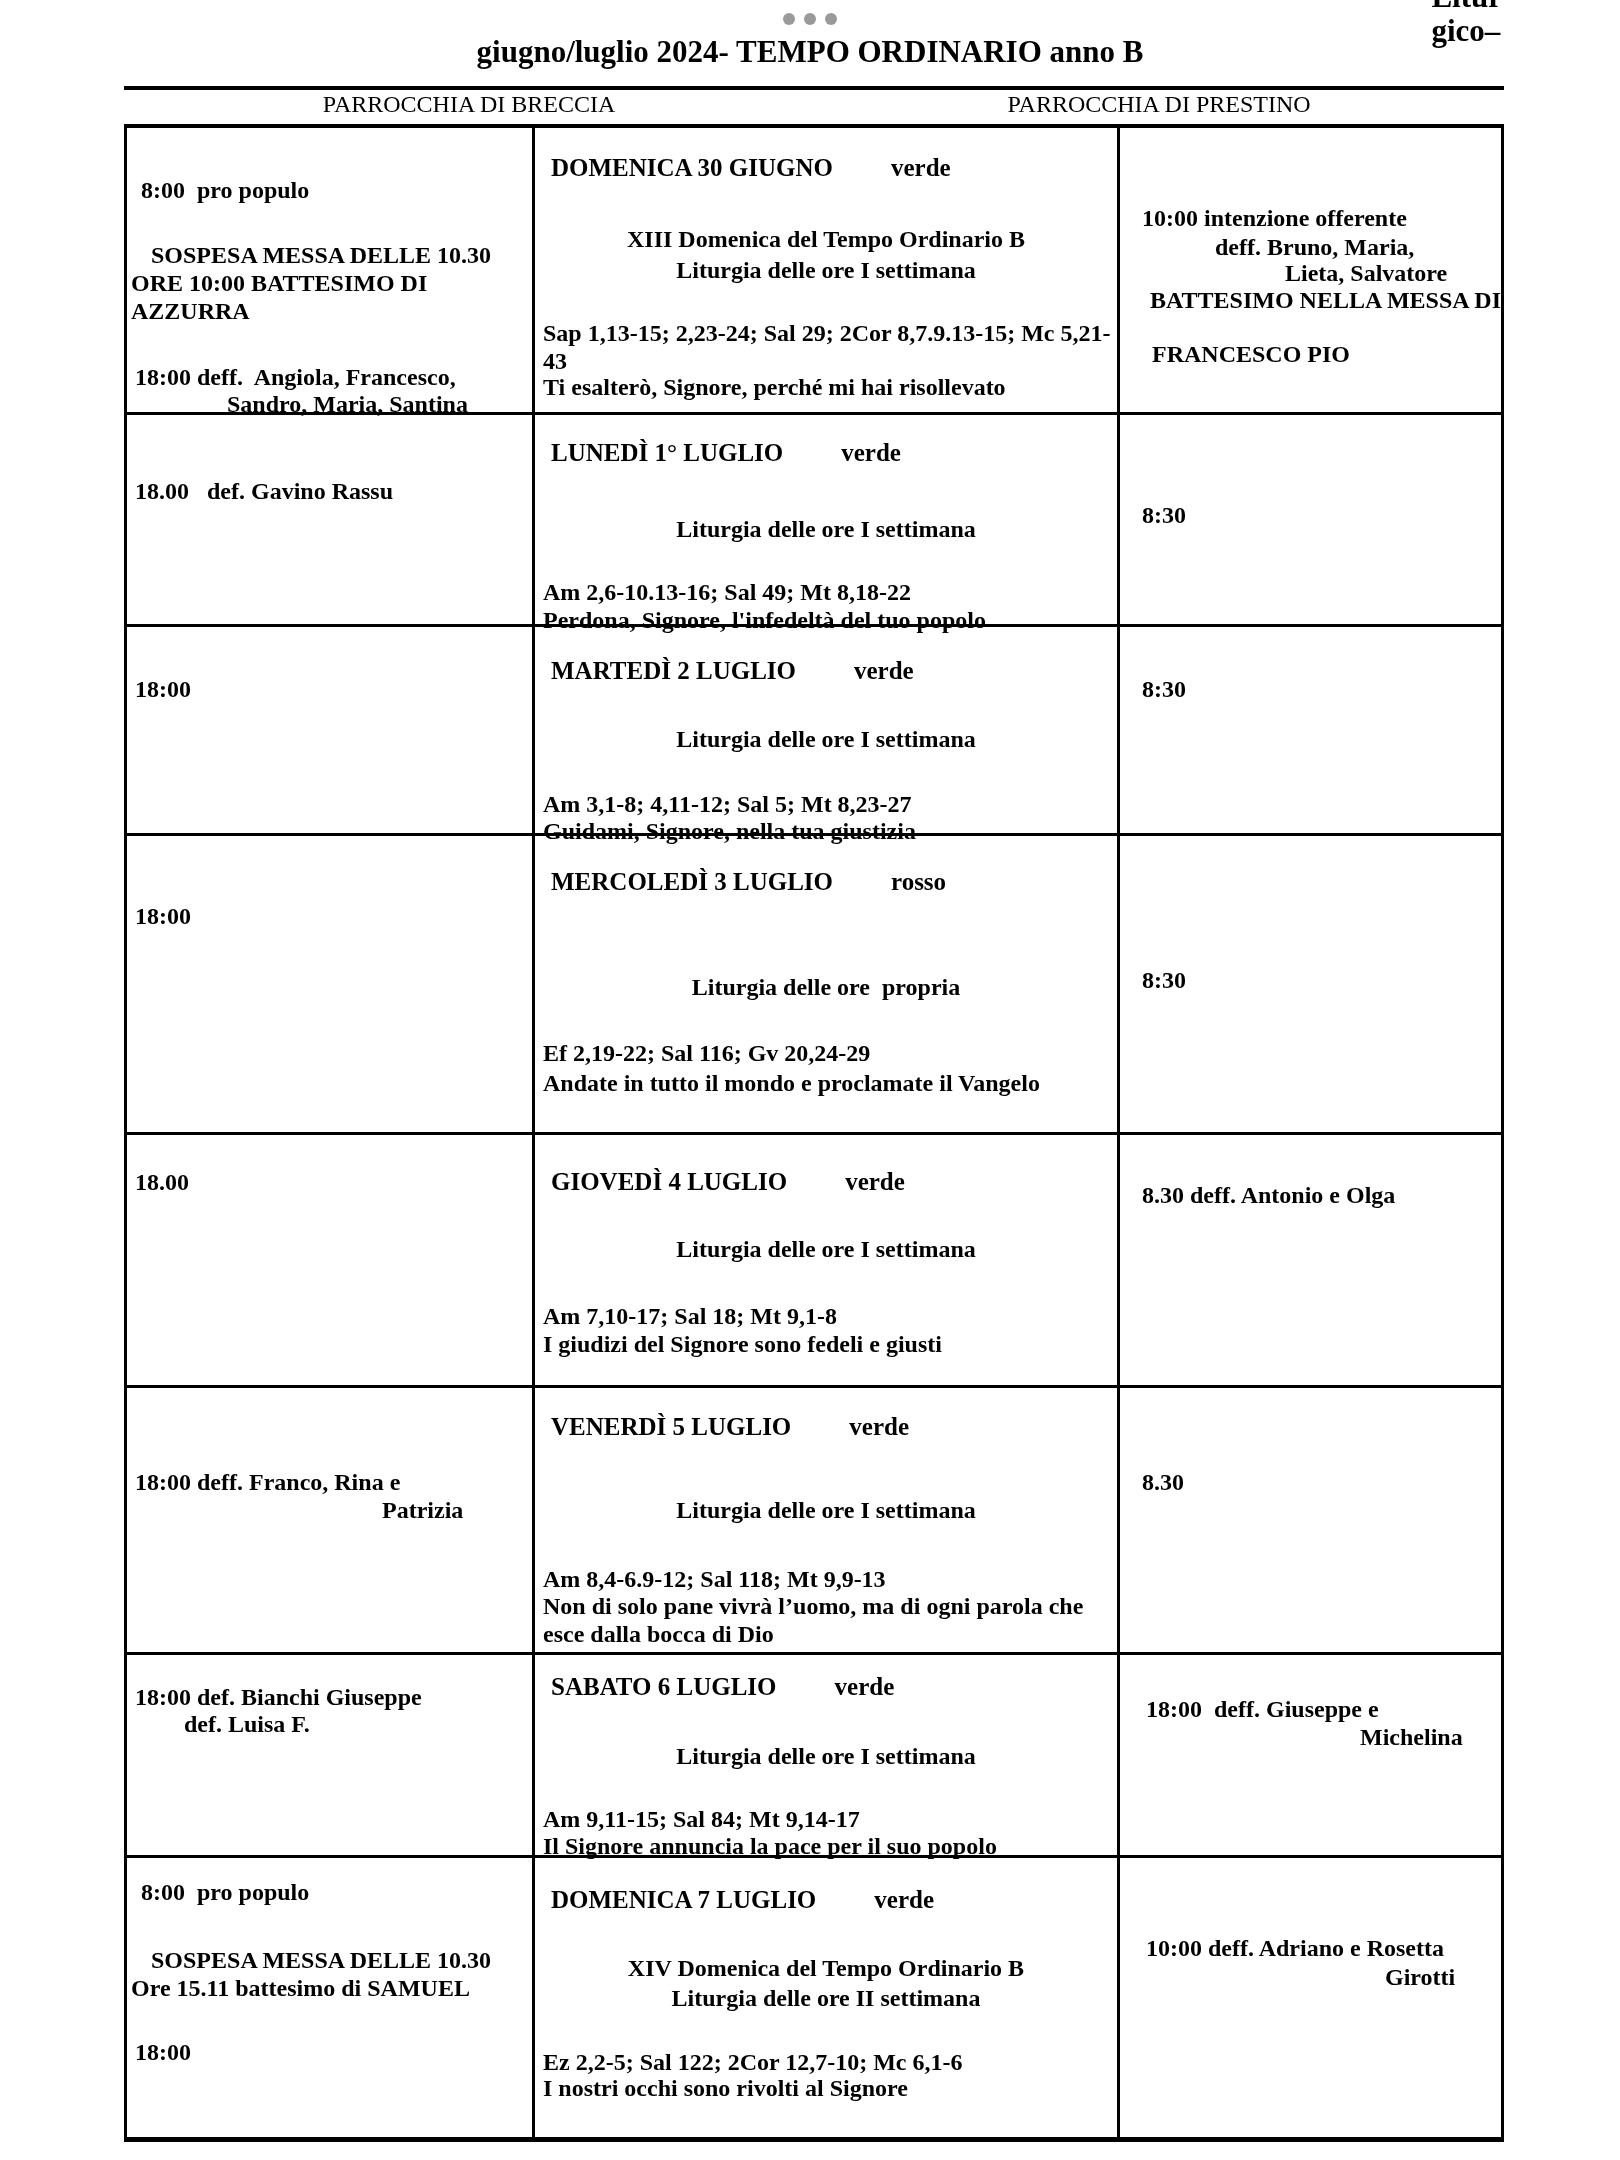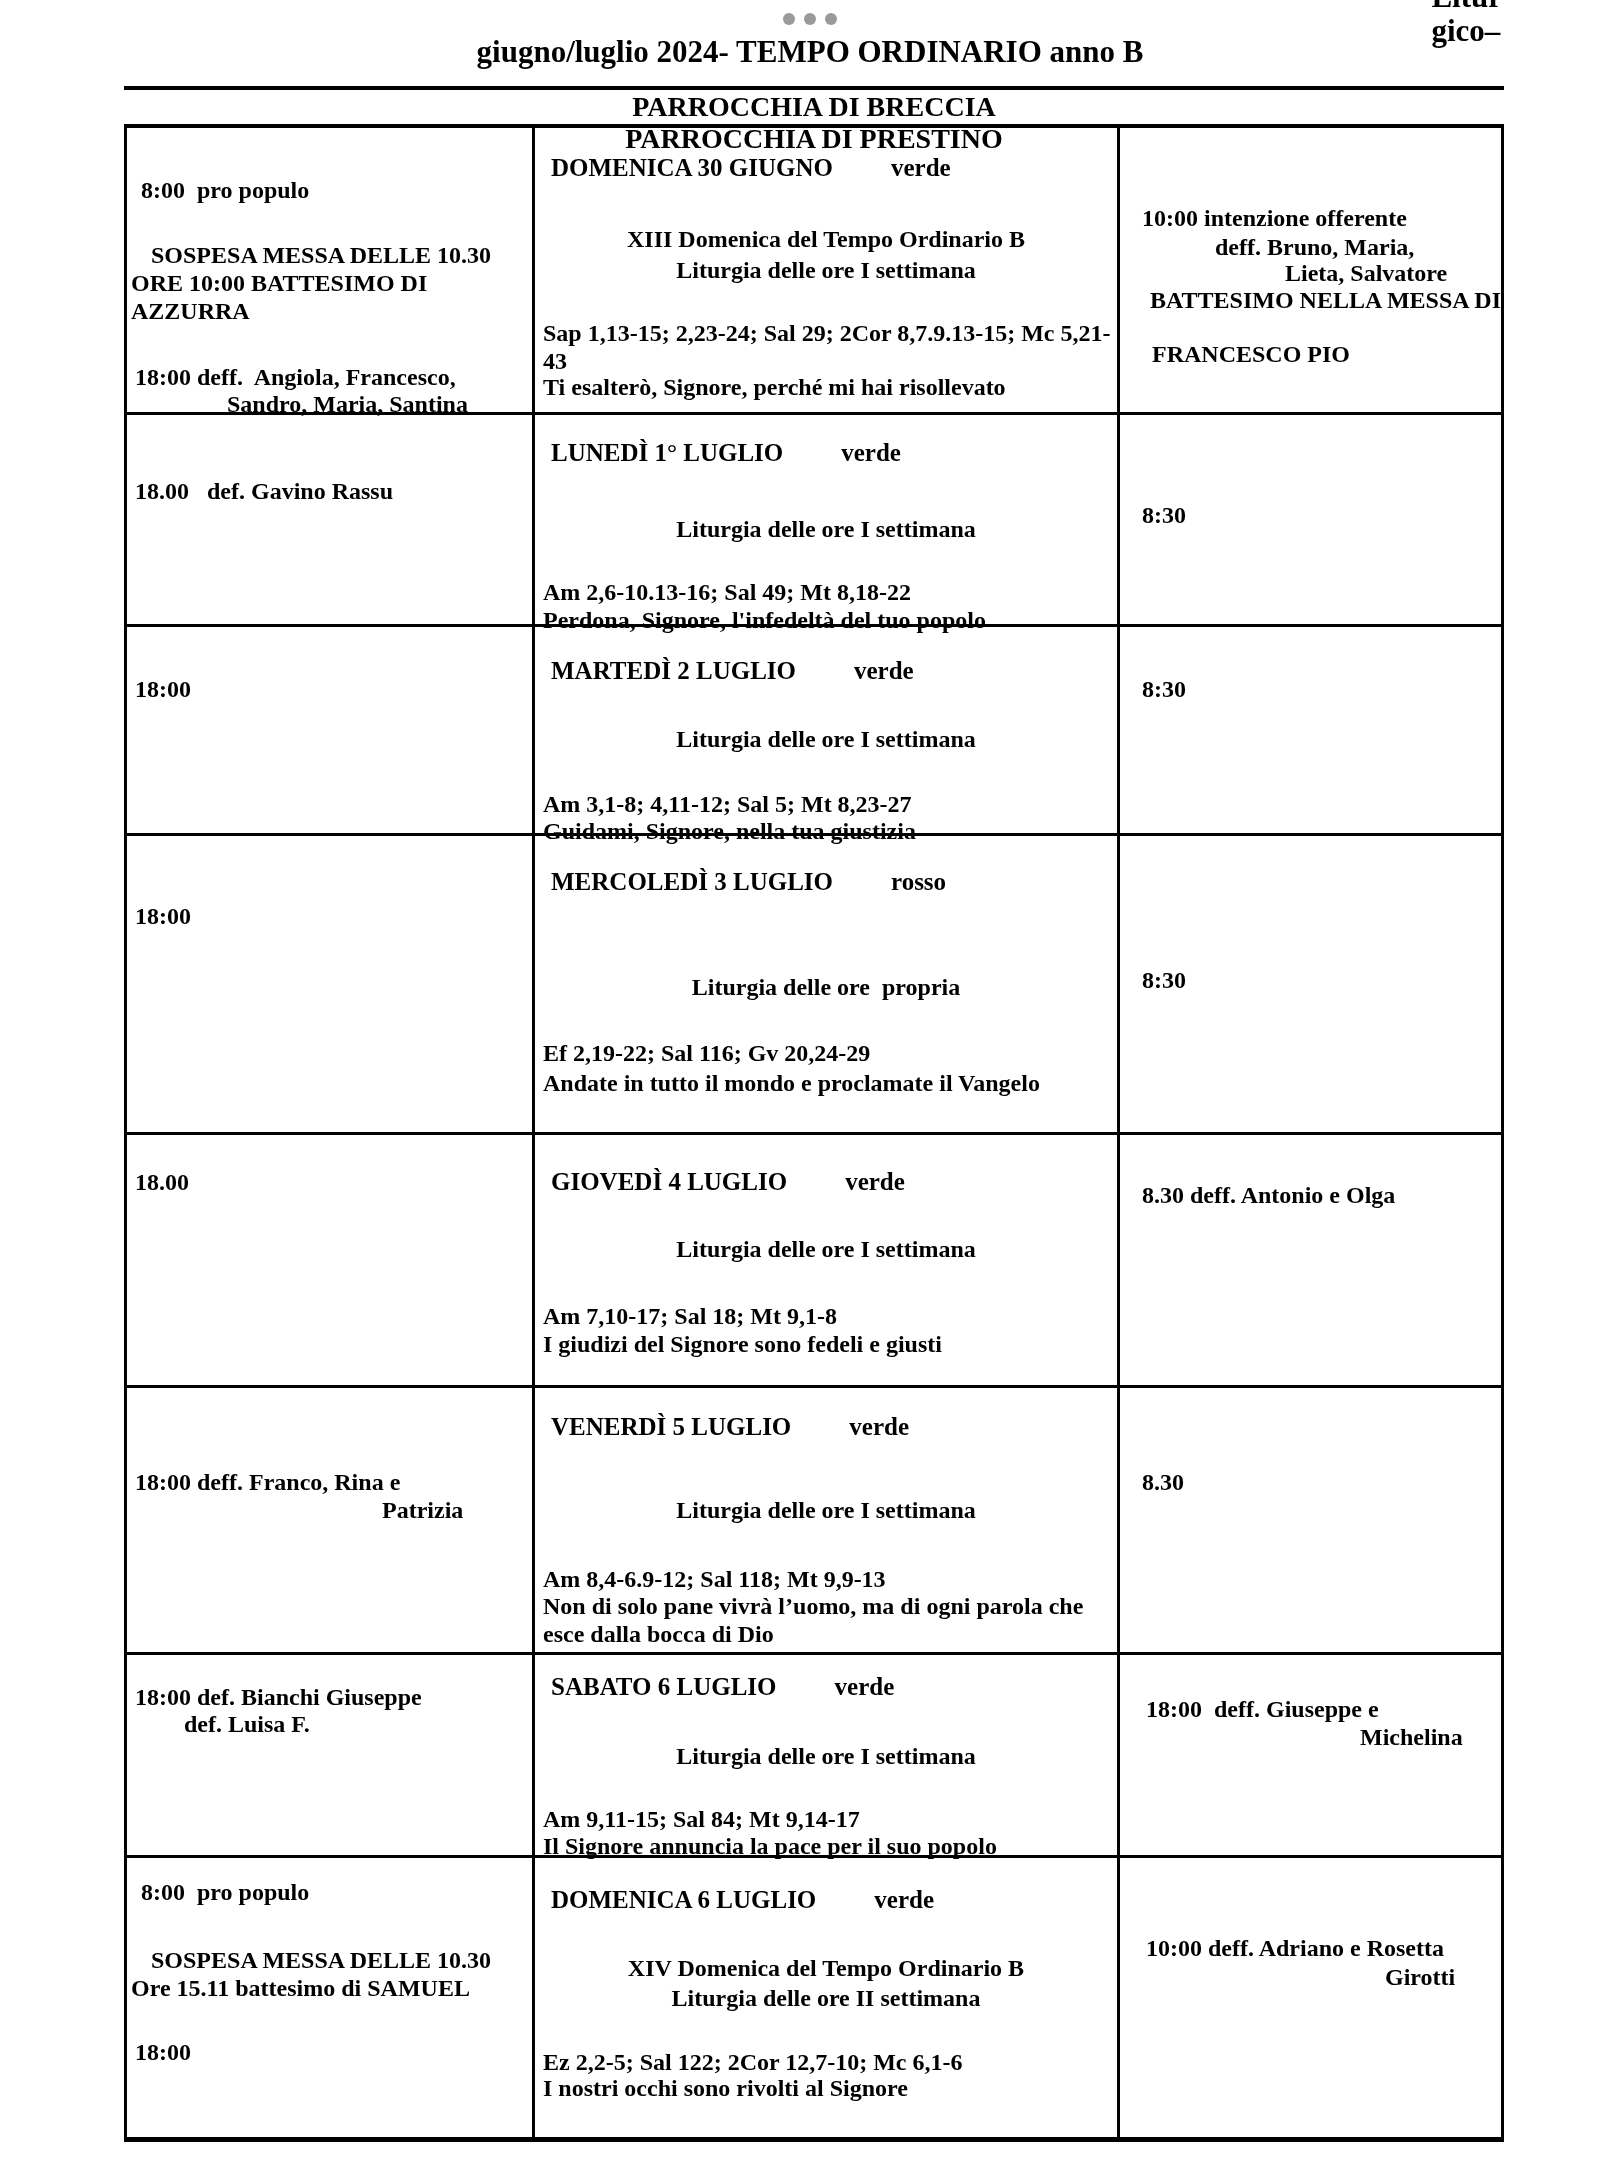--- a/index.html
+++ b/index.html
@@ -11,21 +11,21 @@
   
   .corner{position:absolute;top:-20px;right:118px;font-weight:bold;font-size:31px;line-height:34px;}
   .corner div{white-space:nowrap;}
   
   .title{position:absolute;top:34px;left:0;width:1620px;text-align:center;
          font-weight:bold;font-size:31px;}
   
   .topline{position:absolute;top:86px;left:124px;width:1380px;height:4px;background:#000;}
   
   .parr{position:absolute;top:91px;left:124px;width:1380px;display:flex;
-        font-weight:bold;font-size:28px;flex-direction:column;}
+        font-weight:normal;font-size:24px;}
   .parr div{flex:1;text-align:center;}
   
   .grid{position:absolute;top:124px;left:124px;width:1380px;box-sizing:border-box;
         border:3px solid #000;border-top-width:4px;border-bottom-width:5px;
         display:grid;grid-template-columns:408px 585px 1fr;
         grid-template-rows:287px 212px 209px 299px 253px 267px 203px 279px;}
   .cell{position:relative;box-sizing:border-box;border-right:3px solid #000;
         border-bottom:3px solid #000;font-weight:bold;font-size:24px;}
   .cell.lc{border-right:none;}
   .cell.nb{border-bottom:none;}
@@ -166,21 +166,21 @@
       <div class="t" style="top:68px;left:240px">Michelina</div>
     </div>
 
     <div class="cell nb">
       <div class="t" style="top:20px;left:14px">8:00  pro populo</div>
       <div class="t nw" style="top:88px;left:24px">SOSPESA MESSA DELLE 10.30</div>
       <div class="t" style="top:116px;left:4px">Ore 15.11 battesimo di SAMUEL</div>
       <div class="t" style="top:180px;left:8px">18:00</div>
     </div>
     <div class="cell nb">
-      <div class="t day" style="top:28px"><span>DOMENICA 6 LUGLIO</span><span class="clr">verde</span></div>
+      <div class="t day" style="top:28px"><span>DOMENICA 7 LUGLIO</span><span class="clr">verde</span></div>
       <div class="t c" style="top:96px">XIV Domenica del Tempo Ordinario B</div>
       <div class="t c" style="top:126px">Liturgia delle ore II settimana</div>
       <div class="t rg" style="top:190px">Ez 2,2-5; Sal 122; 2Cor 12,7-10; Mc 6,1-6</div>
       <div class="t" style="top:216px">I nostri occhi sono rivolti al Signore</div>
     </div>
     <div class="cell lc nb">
       <div class="t nw" style="top:76px;left:26px">10:00    deff. Adriano e Rosetta</div>
       <div class="t" style="top:105px;left:265px">Girotti</div>
     </div>
 

